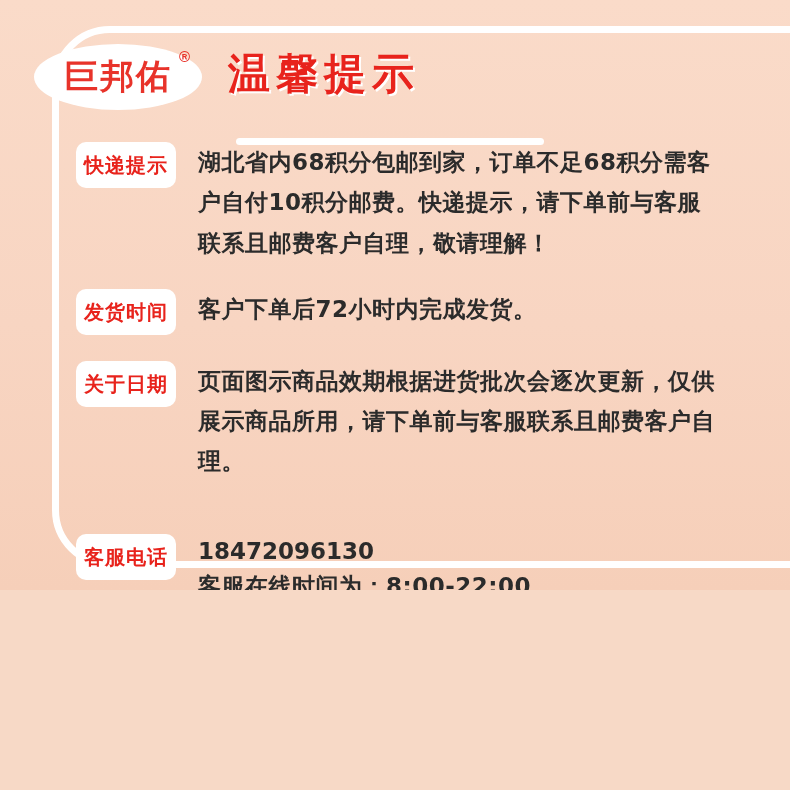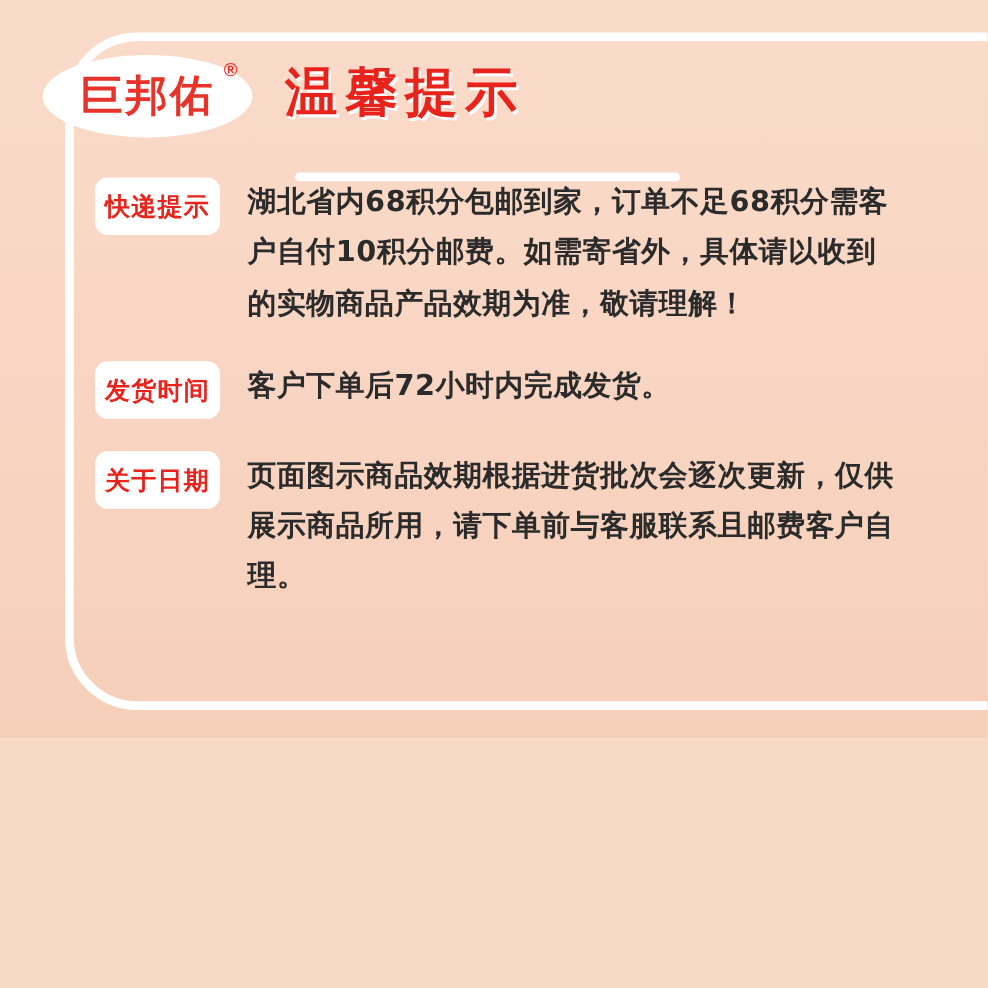--- a/index.html
+++ b/index.html
@@ -163,31 +163,38 @@
       <span class="logo-reg">®</span>
     </div>
     <div class="main-title">温馨提示</div>
     <div class="title-underline"></div>
   </div>
 
   <div class="rows">
 
     <div class="row">
       <div class="tag">快递提示</div>
-      <div class="body-text">湖北省内68积分包邮到家，订单不足68积分需客户自付10积分邮费。如需寄省外，具体请以收到的实物商品产品效期为准，敬请理解！</div>
+      <div class="body-text">湖北省内68积分包邮到家，订单不足68积分需客户自付10积分邮费。快递提示，请下单前与客服联系且邮费客户自理，敬请理解！</div>
     </div>
 
     <div class="row">
       <div class="tag">发货时间</div>
       <div class="body-text">客户下单后72小时内完成发货。</div>
     </div>
 
     <div class="row">
       <div class="tag">关于日期</div>
       <div class="body-text">页面图示商品效期根据进货批次会逐次更新，仅供展示商品所用，请下单前与客服联系且邮费客户自理。</div>
     </div>
 
     <div class="row">
     </div>
 
+    <div class="row row-phone">
+      <div class="tag">客服电话</div>
+      <div class="phone-block">
+        <div class="phone-number">18472096130</div>
+        <div class="phone-hours">客服在线时间为：8:00-22:00</div>
+      </div>
+    </div>
 
   </div>
 </div>
 
 </body></html>

